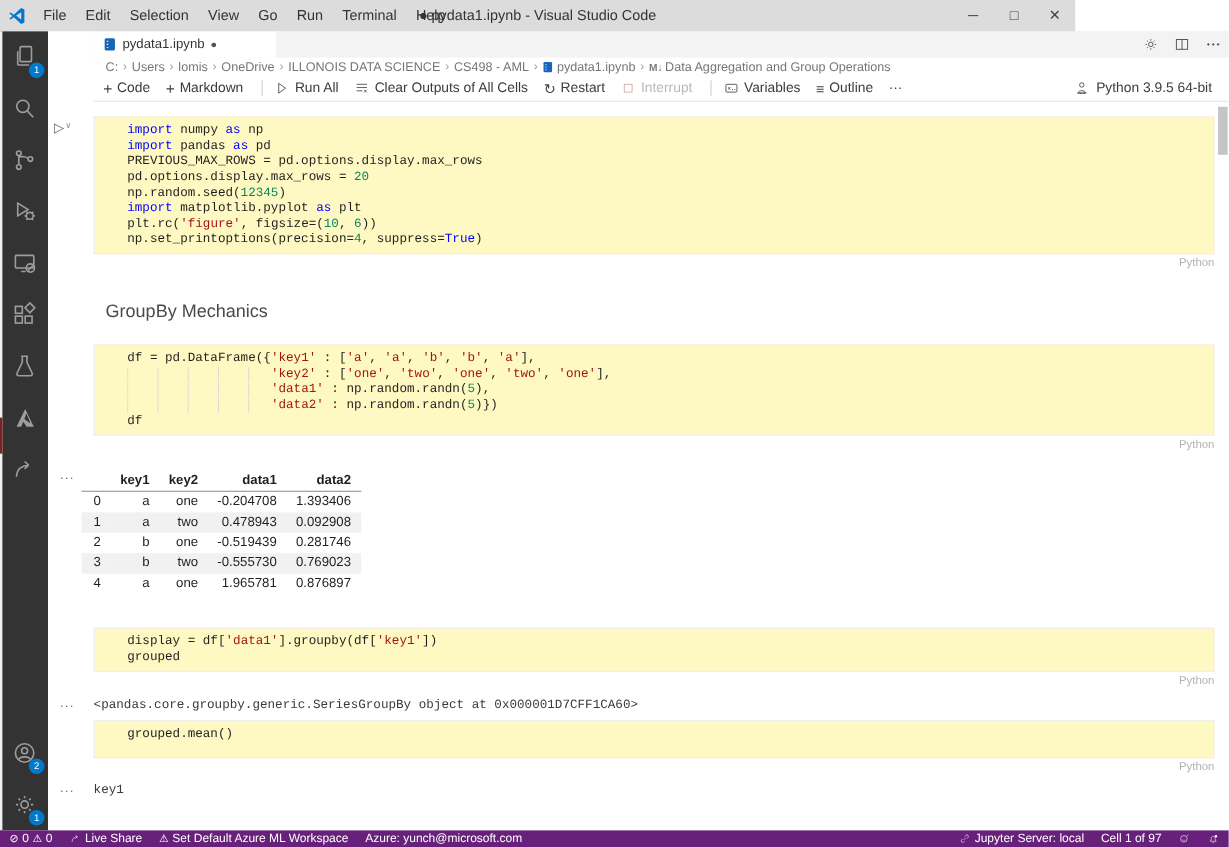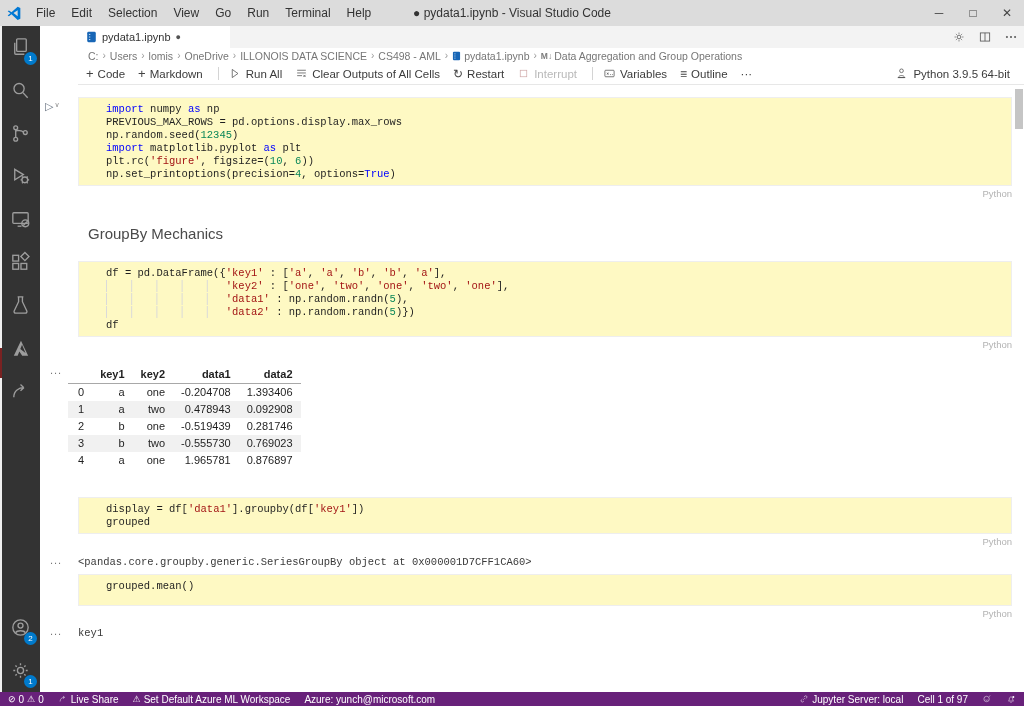--- a/index.html
+++ b/index.html
@@ -1,21 +1,21 @@
 <!DOCTYPE html>
 <html><head>
 <meta charset="utf-8">
 <style>
   * { margin:0; padding:0; box-sizing:border-box; }
   html,body { width:1024px; height:706px; overflow:hidden; background:#fff;
               font-family:"Liberation Sans", sans-serif; }
   body { position:relative; }
 
   
-  .titlebar { position:absolute; left:0; top:0; width:1024px; height:26px;
+  .titlebar { position:absolute; left:0; top:0; width:896px; height:26px;
               background:#dcdcdc; display:flex; align-items:center; z-index:30; }
   .vscode-logo { width:28px; display:flex; justify-content:center; align-items:center; }
   .menu-item { font-size:12px; color:#333; padding:0 8px; line-height:26px; cursor:default; }
   .win-title { position:absolute; left:50%; transform:translateX(-50%); font-size:12px; color:#333; white-space:nowrap; }
   .win-controls { position:absolute; right:0; top:0; height:26px; display:flex; }
   .win-btn { width:34px; height:26px; display:flex; align-items:center; justify-content:center;
              font-size:12px; color:#444; }
 
   
   .activitybar { position:absolute; left:0; top:26px; bottom:14px; width:40px;
@@ -319,25 +319,27 @@
   <div class="nbcontent">
     <div class="vscroll"></div>
 
     <div class="cell" style="margin-top:12px">
       <div class="run-gutter">
         <span>▷</span>
         <span class="chev">∨</span>
       </div>
       <div class="cell-editor">
           <div class="code-line"><span class="tok-k">import</span><span class="tok-p"> numpy </span><span class="tok-k">as</span><span class="tok-p"> np</span></div>
+          <div class="code-line"><span class="tok-k">import</span><span class="tok-p"> pandas </span><span class="tok-k">as</span><span class="tok-p"> pd</span></div>
           <div class="code-line"><span class="tok-p">PREVIOUS_MAX_ROWS = pd.options.display.max_rows</span></div>
+          <div class="code-line"><span class="tok-p">pd.options.display.max_rows = </span><span class="tok-n">20</span></div>
           <div class="code-line"><span class="tok-p">np.random.seed(</span><span class="tok-n">12345</span><span class="tok-p">)</span></div>
           <div class="code-line"><span class="tok-k">import</span><span class="tok-p"> matplotlib.pyplot </span><span class="tok-k">as</span><span class="tok-p"> plt</span></div>
           <div class="code-line"><span class="tok-p">plt.rc(</span><span class="tok-s">'figure'</span><span class="tok-p">, figsize=(</span><span class="tok-n">10</span><span class="tok-p">, </span><span class="tok-n">6</span><span class="tok-p">))</span></div>
-          <div class="code-line"><span class="tok-p">np.set_printoptions(precision=</span><span class="tok-n">4</span><span class="tok-p">, options=</span><span class="tok-k">True</span><span class="tok-p">)</span></div>
+          <div class="code-line"><span class="tok-p">np.set_printoptions(precision=</span><span class="tok-n">4</span><span class="tok-p">, suppress=</span><span class="tok-k">True</span><span class="tok-p">)</span></div>
         </div>
       <div class="cell-lang">Python</div>
     </div>
 
     <div class="md-heading">GroupBy Mechanics</div>
 
     <div class="cell" style="margin-top:18px">
       <div class="cell-editor">
           <div class="code-line"><span class="tok-p">df = pd.DataFrame({</span><span class="tok-s">'key1'</span><span class="tok-p"> : [</span><span class="tok-s">'a'</span><span class="tok-p">, </span><span class="tok-s">'a'</span><span class="tok-p">, </span><span class="tok-s">'b'</span><span class="tok-p">, </span><span class="tok-s">'b'</span><span class="tok-p">, </span><span class="tok-s">'a'</span><span class="tok-p">],</span></div>
           <div class="code-line"><span class="tok-w">                   </span><span class="tok-s">'key2'</span><span class="tok-p"> : [</span><span class="tok-s">'one'</span><span class="tok-p">, </span><span class="tok-s">'two'</span><span class="tok-p">, </span><span class="tok-s">'one'</span><span class="tok-p">, </span><span class="tok-s">'two'</span><span class="tok-p">, </span><span class="tok-s">'one'</span><span class="tok-p">],</span></div>

